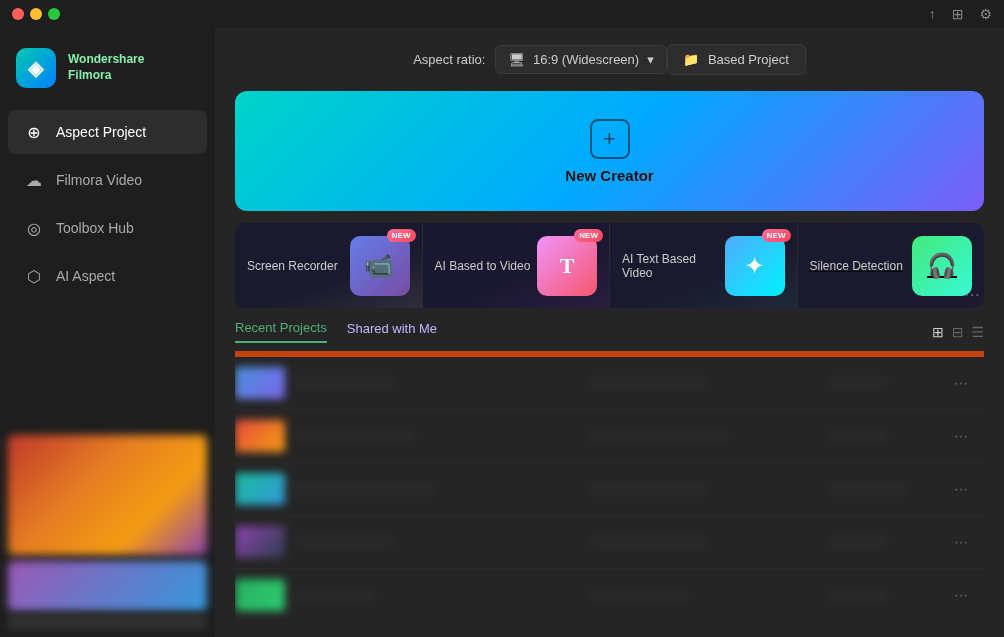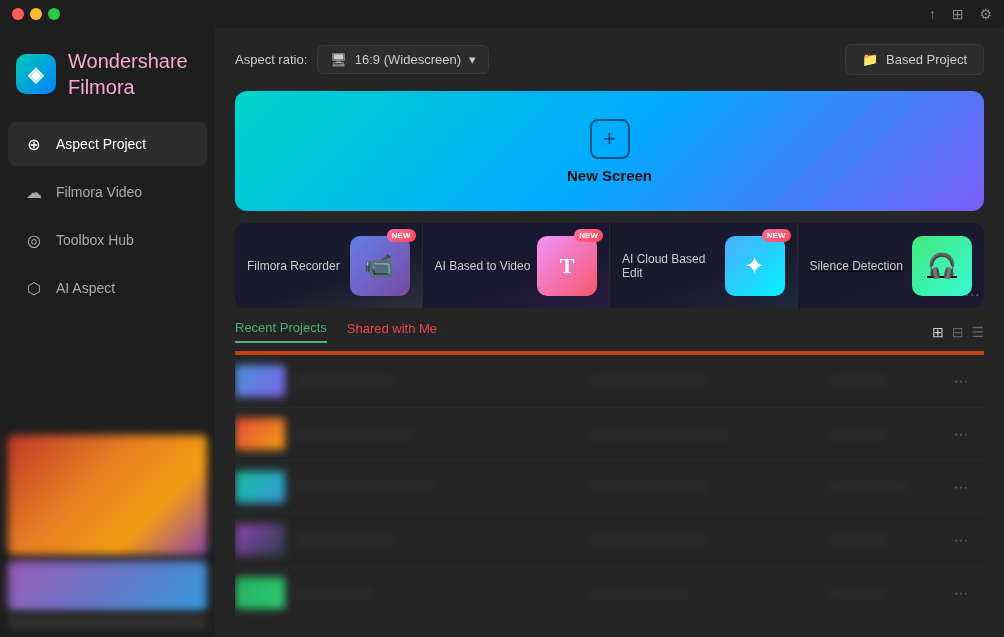--- a/index.html
+++ b/index.html
@@ -76,23 +76,23 @@
       background: linear-gradient(135deg, #00c9b1, #0080ff);
       border-radius: 10px;
       display: flex;
       align-items: center;
       justify-content: center;
       color: white;
       font-size: 20px;
       font-weight: bold;
     }
     .logo-text {
-      color: #f9a8d4;
-      font-size: 20px;
-      font-weight: 400;
+      color: #86efac;
+      font-size: 12px;
+      font-weight: 700;
       line-height: 1.3;
     }
 
     .nav-item {
       display: flex;
       align-items: center;
       gap: 12px;
       padding: 12px 16px;
       cursor: pointer;
       border-radius: 8px;
@@ -146,21 +146,21 @@
       background: #252525;
       display: flex;
       flex-direction: column;
       overflow: hidden;
     }
 
     
     .content-header {
       display: flex;
       align-items: center;
-      justify-content: space-between;
+      justify-content: center;
       padding: 16px 20px;
       flex-shrink: 0;
     }
     .aspect-ratio-control {
       display: flex;
       align-items: center;
       gap: 10px;
       color: #ccc;
       font-size: 13px;
     }
@@ -288,25 +288,25 @@
       margin: 0 20px;
       overflow: hidden;
       display: flex;
       flex-direction: column;
     }
     .projects-tabs {
       display: flex;
       align-items: center;
       gap: 20px;
       padding-bottom: 8px;
-      border-bottom: 4px solid #c2410c;
+      border-bottom: 6px solid #c2410c;
       flex-shrink: 0;
     }
     .projects-tab {
-      color: #ef4444;
+      color: #c4b5fd;
       font-size: 13px;
       cursor: pointer;
       padding-bottom: 6px;
     }
     .projects-tab.active {
       color: #4caf7d;
       border-bottom: 2px solid #4caf7d;
     }
     .view-icons {
       margin-left: auto;
@@ -459,39 +459,39 @@
       <button class="open-project-btn">
         <span>📁</span>
         <span>Based Project</span>
       </button>
     </div>
 
     <div class="new-project-banner">
       <div class="new-project-plus">
         <span>+</span>
       </div>
-      <div class="new-project-label">New Screen</div>
+      <div class="new-project-label">New Creator</div>
     </div>
 
     <div class="feature-cards">
 
       <div class="feature-card" style="background: linear-gradient(160deg, #1a1a2e 60%, #2d2d3a);">
-        <span class="feature-card-label">Filmora Recorder</span>
+        <span class="feature-card-label">Screen Recorder</span>
         <div class="feature-card-img icon-screen-recorder">📹</div>
         <div class="card-badge">NEW</div>
       </div>
 
       <div class="feature-card" style="background: linear-gradient(160deg, #1a1830 60%, #2a1e40);">
         <span class="feature-card-label">AI Based to Video</span>
         <div class="feature-card-img icon-ai-text" style="font-size:22px; font-weight:900; font-family: serif;">T</div>
         <div class="card-badge">NEW</div>
       </div>
 
       <div class="feature-card" style="background: linear-gradient(160deg, #1a1a2e 60%, #1f2a3a);">
-        <span class="feature-card-label">AI Cloud Based Edit</span>
+        <span class="feature-card-label">AI Text Based Video</span>
         <div class="feature-card-img icon-ai-edit">✦</div>
         <div class="card-badge">NEW</div>
       </div>
 
       <div class="feature-card" style="background: linear-gradient(160deg, #1a1a2e 60%, #1e1a30); border-right: none;">
         <span class="feature-card-label">Silence Detection</span>
         <div class="feature-card-img icon-silence">🎧</div>
         <div class="card-more-btn">⋯</div>
       </div>
 

